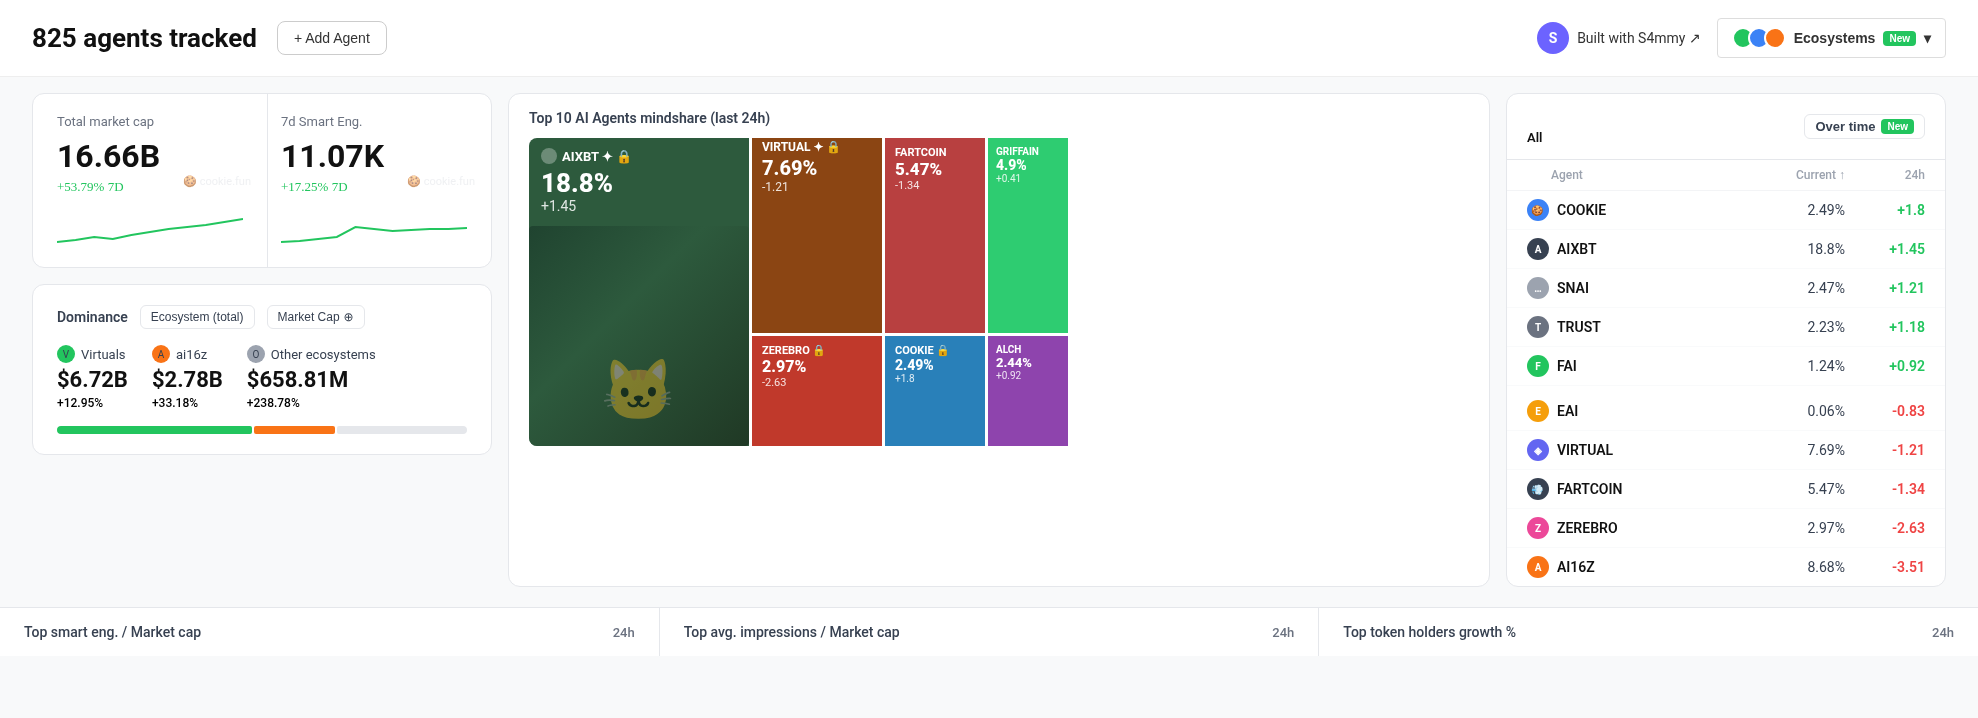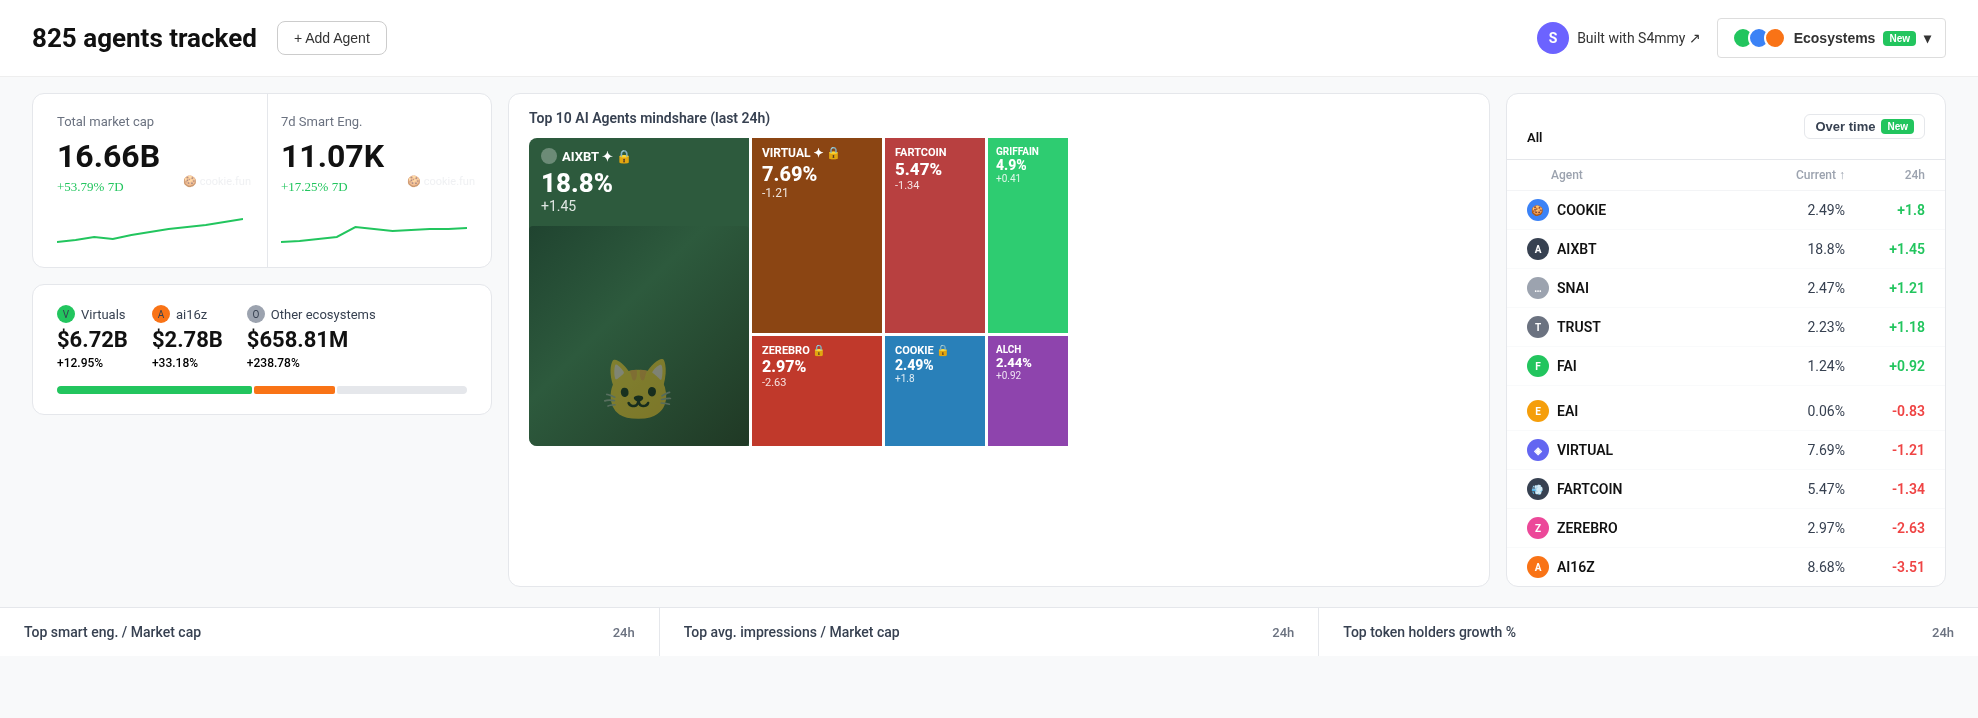--- a/index.html
+++ b/index.html
@@ -491,20 +491,27 @@
         <div class="mini-chart">
           <svg viewBox="0 0 200 40" preserveAspectRatio="none">
             <polyline points="0,35 20,34 40,32 60,30 80,20 100,22 120,24 140,23 160,22 180,22 200,21" fill="none" stroke="#22c55e" stroke-width="2"></polyline>
           </svg>
         </div>
         <div class="watermark">🍪 cookie.fun</div>
       </div>
     </div>
 
     <div class="dominance-card">
+      <div class="dominance-header">
+        <span class="dominance-title">Dominance</span>
+        <button class="dropdown-btn">Ecosystem (total)</button>
+        <button class="dropdown-btn">
+          <span>Market Cap</span> ⊕
+        </button>
+      </div>
 
       <div class="dominance-items">
         <div class="dom-item">
           <div class="dom-item-header">
             <div class="dom-icon" style="background: #22c55e;">V</div>
             <span>Virtuals</span>
           </div>
           <div class="dom-value">$6.72B</div>
           <div class="dom-change">+12.95%</div>
         </div>
@@ -545,21 +552,21 @@
             <span style="background: rgba(255,255,255,0.3); border-radius: 50%; width: 16px; height: 16px; display:inline-block;"></span>
             AIXBT ✦ 🔒
           </div>
           <div style="font-size: 26px; font-weight: 800; color: #fff; margin-top: 4px;">18.8%</div>
           <div style="font-size: 14px; color: rgba(255,255,255,0.85);">+1.45</div>
 
           <div style="position: absolute; bottom: 0; right: 0; left: 0; height: 220px; background: linear-gradient(135deg, #1a3a2a 0%, #2d5a3d 40%, #1a2a1a 100%); opacity: 0.7; border-radius: 4px;"></div>
           <div style="position: absolute; bottom: 20px; left: 50%; transform: translateX(-50%); font-size: 60px; opacity: 0.4;">🐱</div>
         </div>
 
-        <div style="grid-column: 2; grid-row: 1; background: #8b4513; padding: 8px 10px; position: relative; overflow: hidden;">
+        <div style="grid-column: 2; grid-row: 1; background: #8b4513; padding: 2px 10px; position: relative; overflow: hidden;">
           <div style="font-size: 12px; font-weight: 700; color: #fff; display: flex; align-items: center; gap: 4px;">
             VIRTUAL ✦ 🔒
           </div>
           <div style="font-size: 20px; font-weight: 800; color: #fff; margin-top: 2px;">7.69%</div>
           <div style="font-size: 12px; color: rgba(255,255,255,0.85);">-1.21</div>
         </div>
 
         <div style="grid-column: 3; grid-row: 1; background: #b84040; padding: 8px 10px; position: relative; overflow: hidden;">
           <div style="font-size: 11px; font-weight: 700; color: #fff;">FARTCOIN</div>
           <div style="font-size: 17px; font-weight: 800; color: #fff;">5.47%</div>

